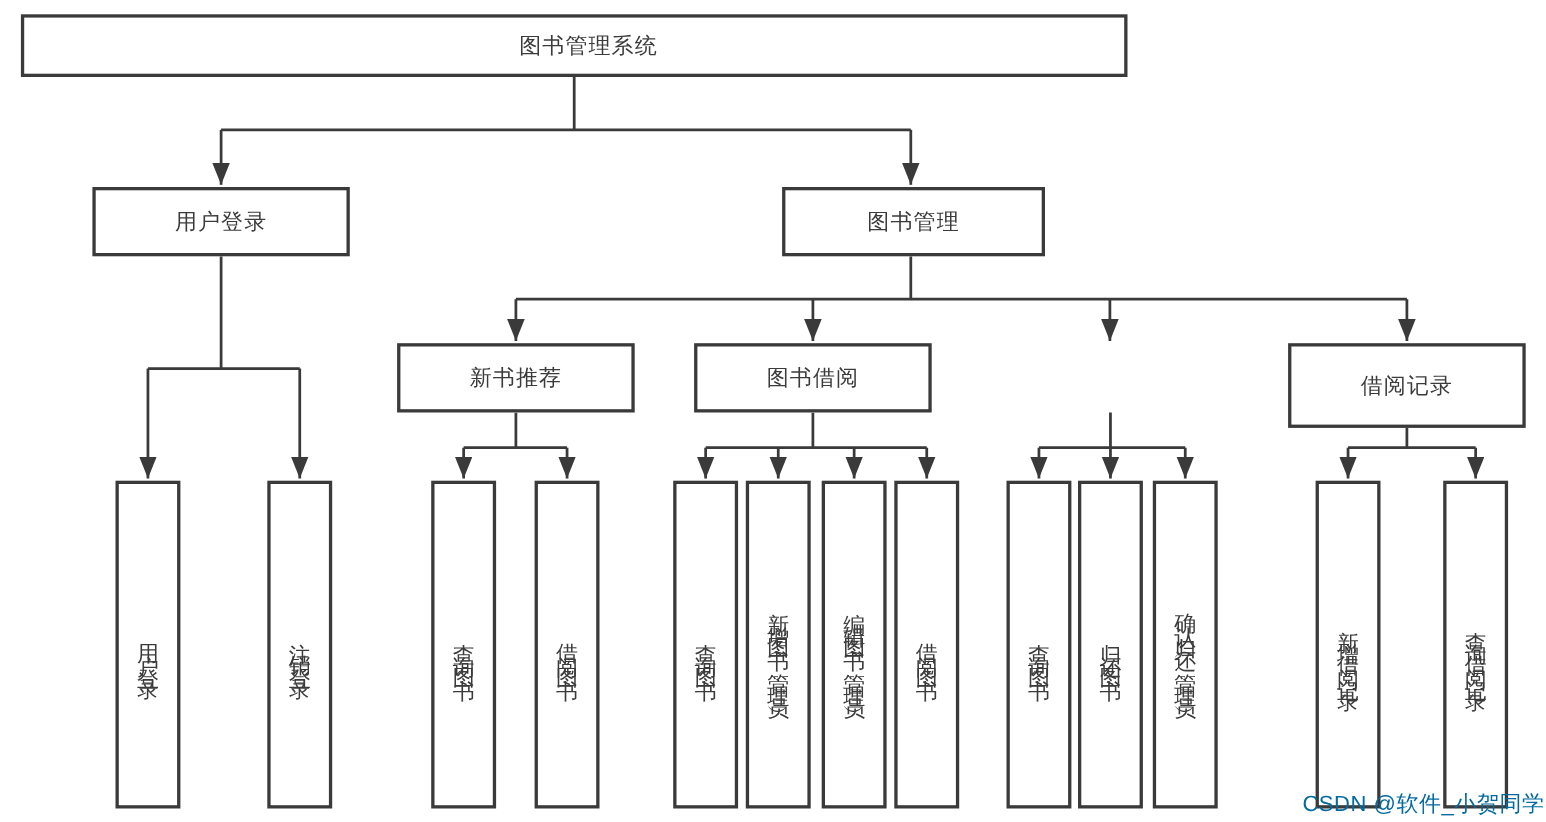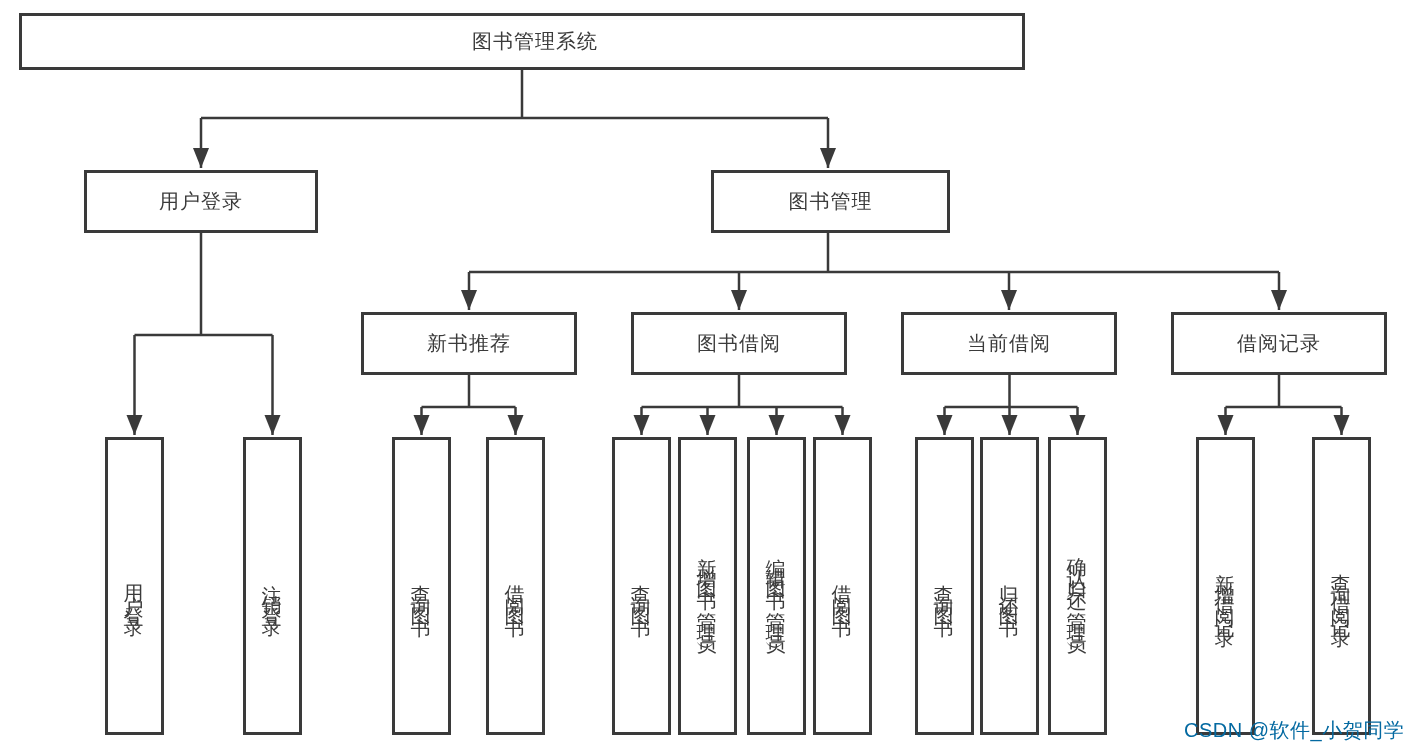--- a/index.html
+++ b/index.html
@@ -121,24 +121,21 @@
   <div class="node" style="left:711px; top:170px; width:239px; height:63px;">
     <span>图书管理</span>
   </div>
 
   <div class="node" style="left:631px; top:312px; width:216px; height:63px;">
     <span>图书借阅</span>
   </div>
   <div class="node" style="left:361px; top:312px; width:216px; height:63px;">
     <span>新书推荐</span>
   </div>
-  <div class="node" style="left:901px; top:312px; width:216px; height:63px;">
-    <span>当前借阅</span>
-  </div>
-  <div class="node" style="left:1171px; top:312px; width:216px; height:63px;">
+  <div class="node" style="left:1171px; top:312px; width:216px; height:77px;">
     <span>借阅记录</span>
   </div>
 
   <div class="leaf" style="left:105px;">
     <span class="v-text">用户登录</span>
   </div>
   <div class="leaf" style="left:243px;">
     <span class="v-text">注销登录</span>
   </div>
 

